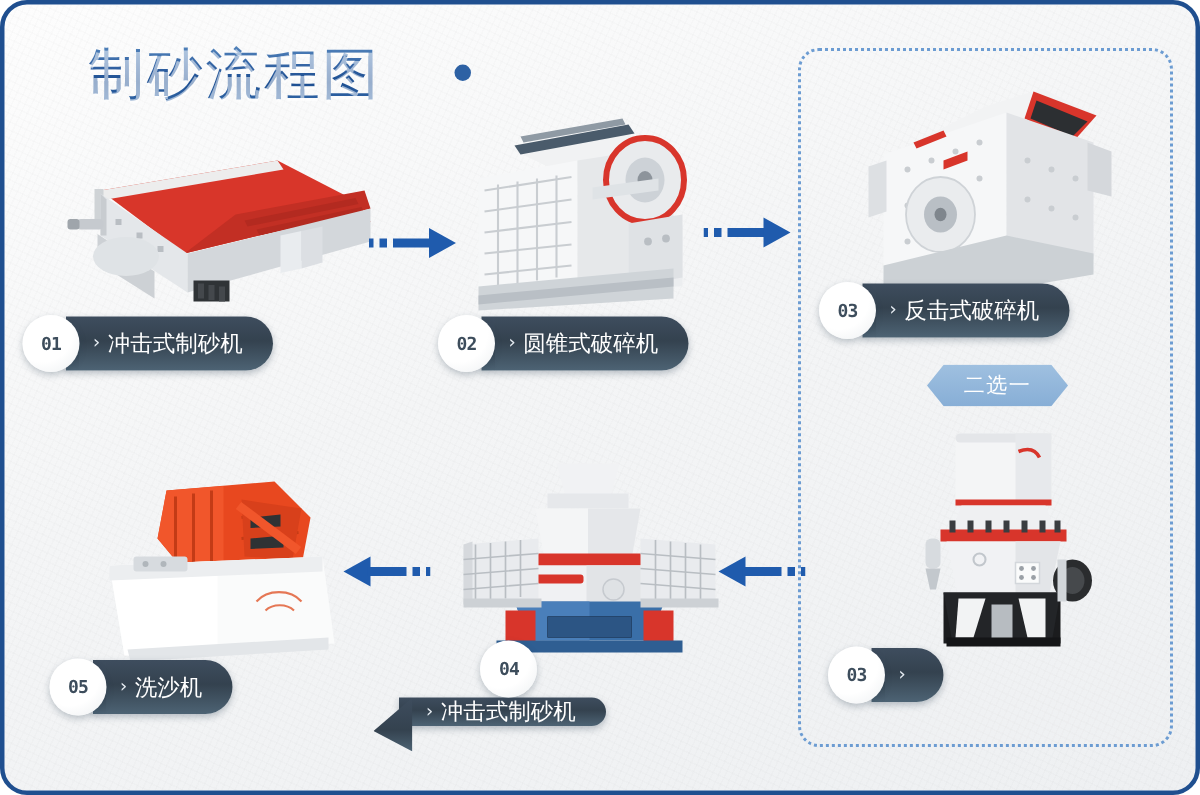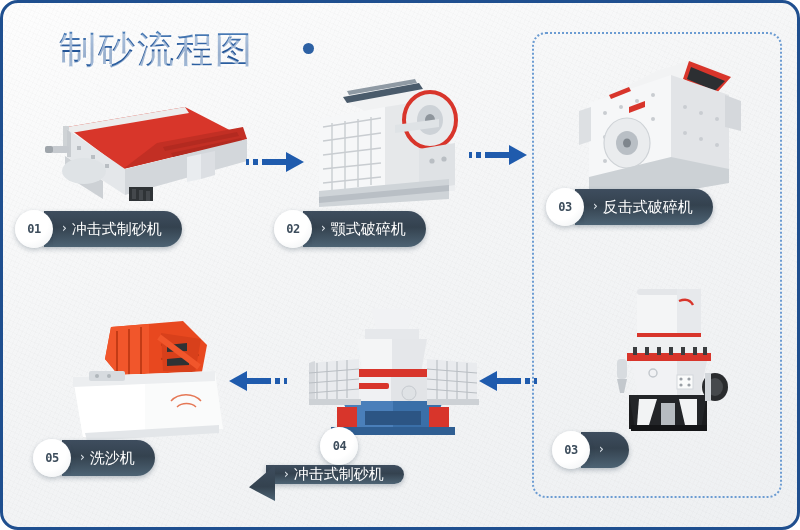--- a/index.html
+++ b/index.html
@@ -94,21 +94,21 @@
     content:"";position:absolute;left:-17px;top:0;
     width:26px;height:36px;
     background:linear-gradient(180deg,#3e4d5e 0%,#34424f 60%,#4d6374 100%);
     clip-path:polygon(100% 0,100% 100%,0 62%);
   }
   .badge .chev{
     font-size:12px;margin-right:5px;color:#e8eef4;transform:translateY(-1px);
   }
 
   .b01{left:12px;top:207px;}
-  .b02{left:271px;top:207px;}
+  .b02{left:289px;top:207px;}
   .b03a{left:543px;top:185px;}
   .b03b{left:549px;top:428px;}
   .b04{left:272px;top:424px;flex-direction:column;}
   .b05{left:30px;top:436px;}
 
   
   .hexbadge{
     position:absolute;left:615px;top:240px;
     width:94px;height:28px;
     background:linear-gradient(180deg,#9fc0e0 0%,#87aed6 100%);
@@ -367,34 +367,37 @@
 
   <svg class="arrow a4" width="62" height="28" viewBox="0 0 62 28">
     <g fill="#1f5bad">
       <polygon points="22,4 4,14 22,24"></polygon>
       <rect x="20" y="11" width="26" height="6"></rect>
       <rect x="50" y="11" width="5" height="6"></rect>
       <rect x="59" y="11" width="3" height="6"></rect>
     </g>
   </svg>
 
+  <div class="hexbadge">
+    <span>二选一</span>
+  </div>
 
   <div class="badge b01">
     <div class="num">01</div>
     <div class="pill">
       <span class="chev">›</span>
       <span>冲击式制砂机</span>
     </div>
   </div>
 
   <div class="badge b02">
     <div class="num">02</div>
     <div class="pill">
       <span class="chev">›</span>
-      <span>颚式破碎机</span>
+      <span>圆锥式破碎机</span>
     </div>
   </div>
 
   <div class="badge b03a">
     <div class="num">03</div>
     <div class="pill">
       <span class="chev">›</span>
       <span>反击式破碎机</span>
     </div>
   </div>

